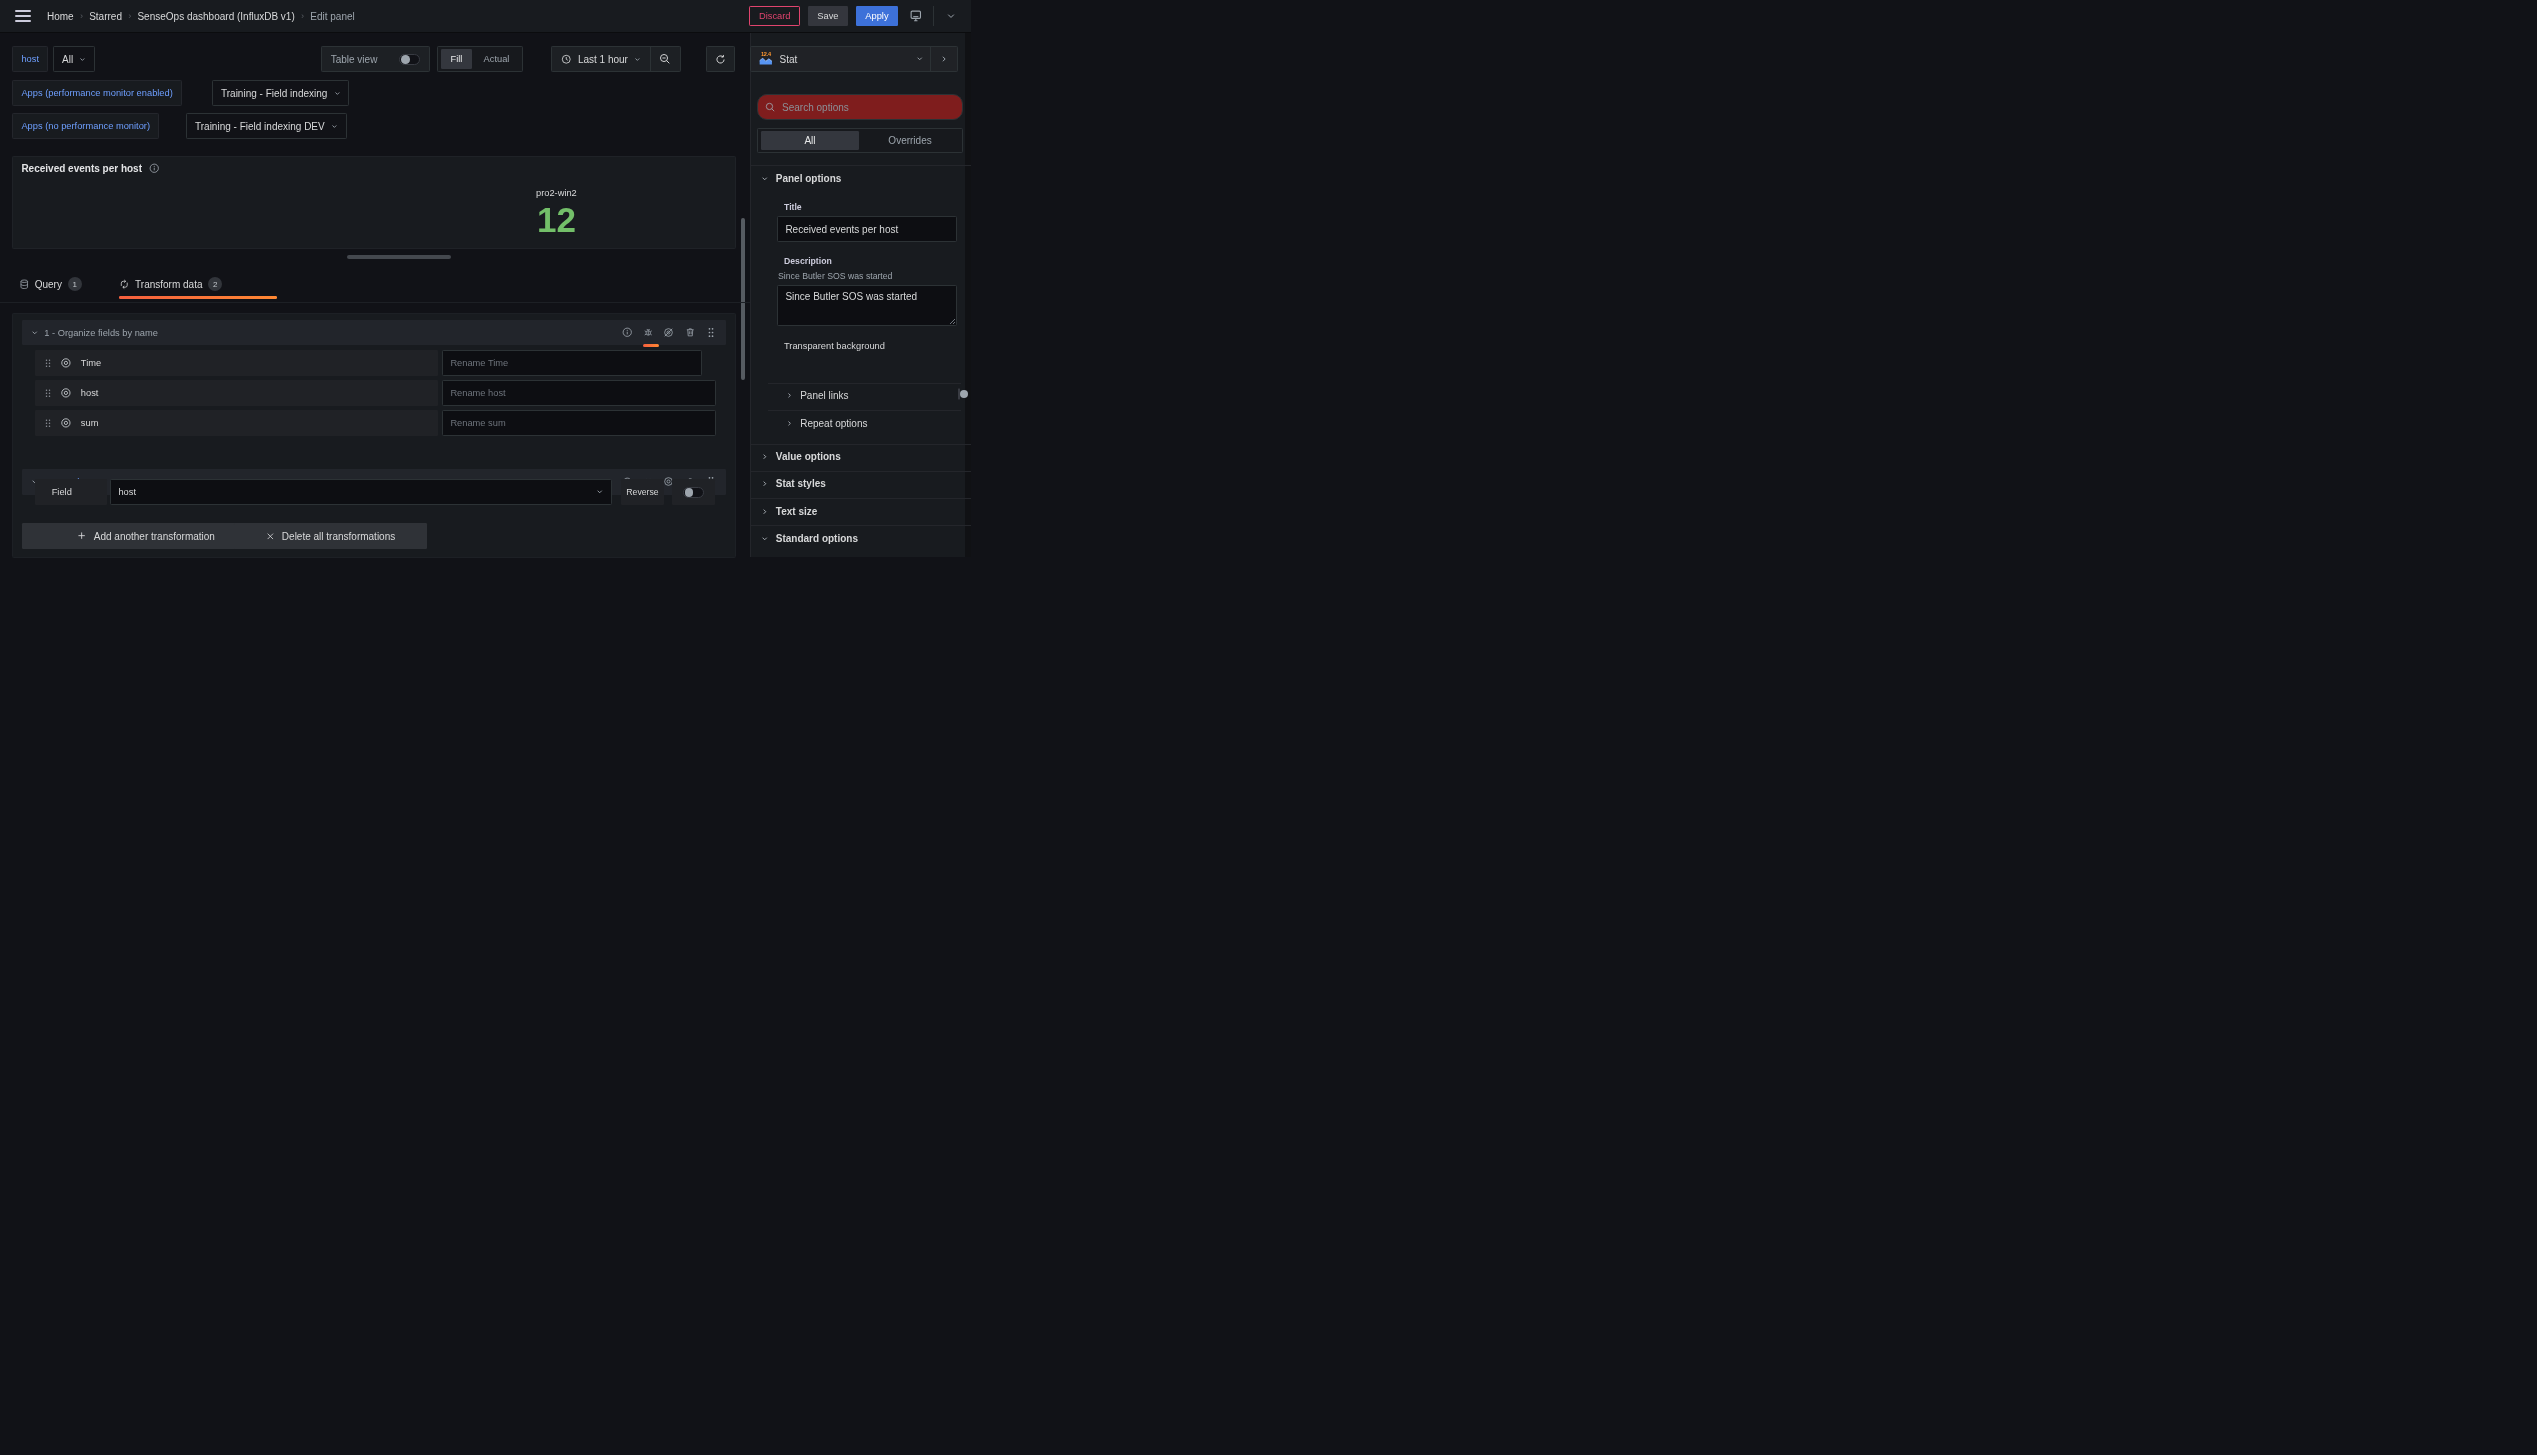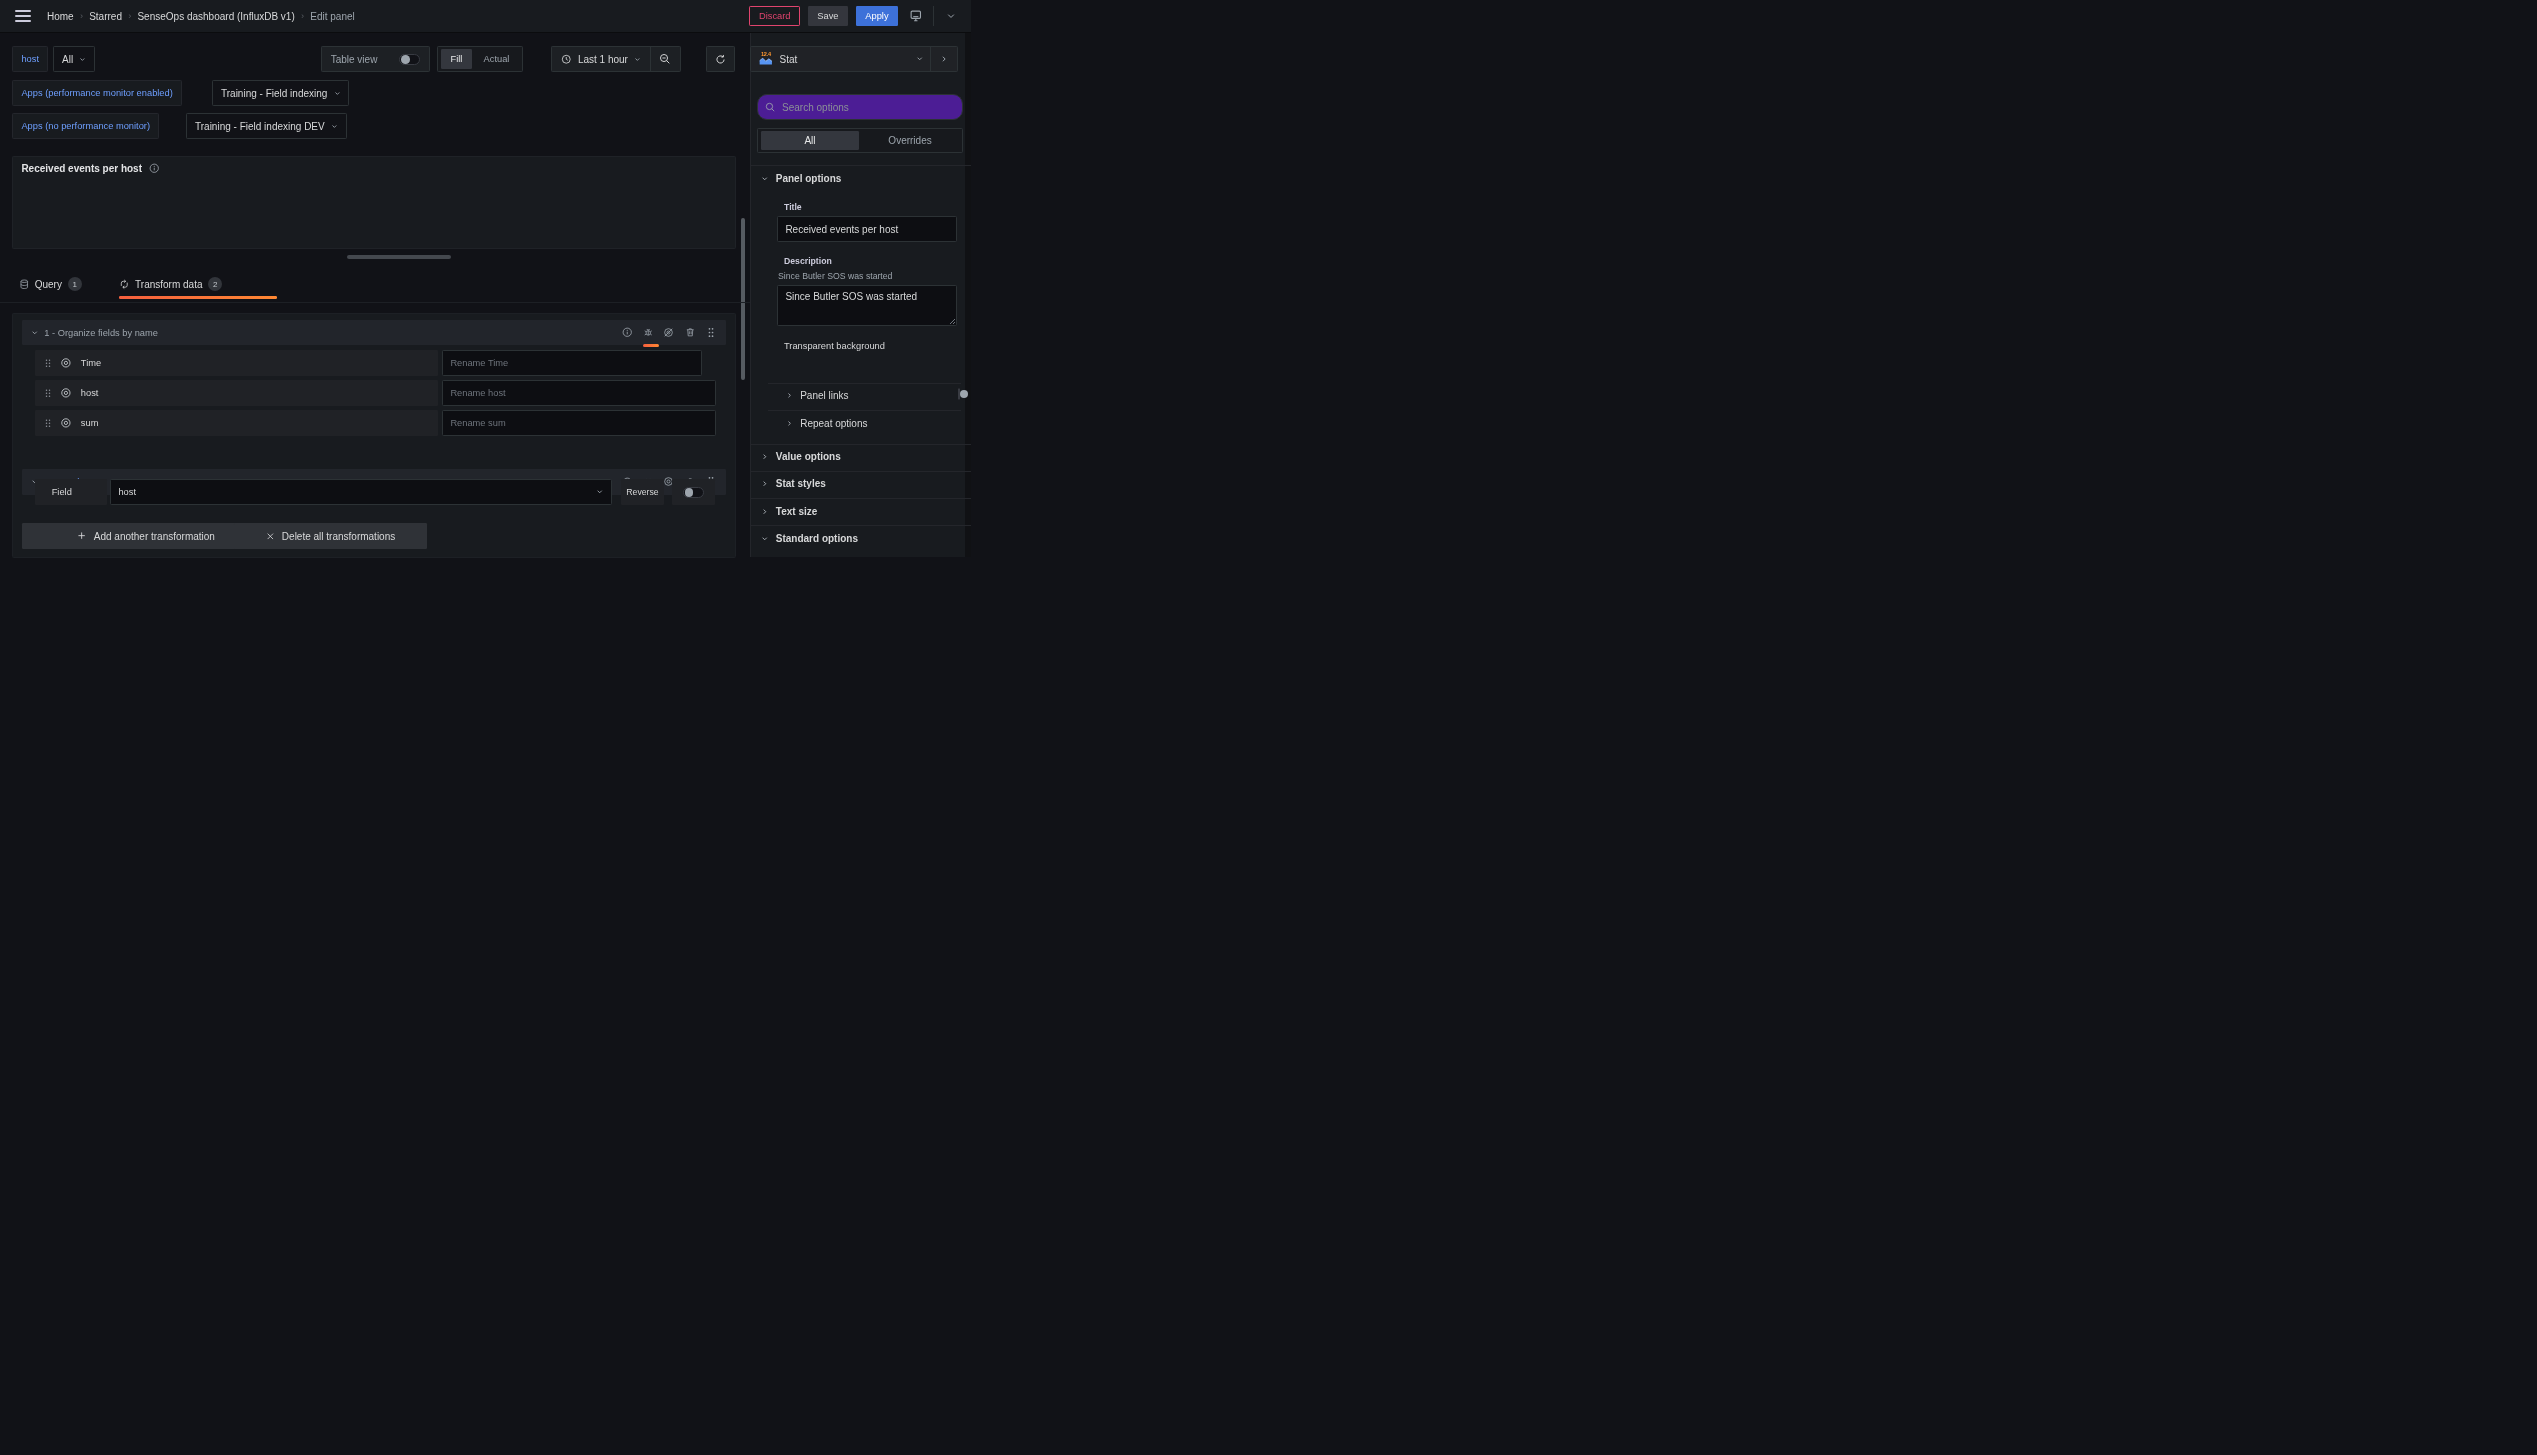--- a/index.html
+++ b/index.html
@@ -69,21 +69,21 @@
   .btn-sec { background:#2f3237; color:#d8d9da; height:26px; border-radius:1.2px; display:flex; align-items:center;
              justify-content:center; gap:7.4px; font-size:10px; cursor:pointer; }
 
   
   .opt-pane { left:750px; top:33px; width:221px; height:524px; background:#181b1f; border-left:0.6px solid #24262b; }
   .edge-track { left:965px; top:33px; width:6.2px; height:524px; background:#101114; }
   .viz-picker { left:750px; top:46px; width:208px; height:26px; background:#202226; border:0.6px solid #2c3235;
                 border-radius:1.2px; display:flex; align-items:center; }
   .viz-icon { width:15px; height:15px; margin:0 6.2px 0 7.4px; display:flex; flex-direction:column; align-items:center; }
   .viz-icon .num { font-size:5.6px; font-weight:700; color:#ff9830; line-height:5.6px; letter-spacing:-0.3px; }
-  .search-box { display:flex; align-items:center; gap:6.2px; background:#4c1d95; border:0.6px solid #2c3235;
+  .search-box { display:flex; align-items:center; gap:6.2px; background:#7f1d1d; border:0.6px solid #2c3235;
                 border-radius:10px; padding:0 7.4px; color:#9da5ad; }
   .search-box input { background:transparent; border:none; outline:none; color:#d8d9da; font-size:10px; width:100%;
                       font-family:"Liberation Sans",sans-serif; }
   .search-box input::placeholder { color:#8b9097; }
   .opt-divider { height:0.6px; background:#24262b; }
   .sec-head { display:flex; align-items:center; gap:7.4px; color:#d8d9da; font-size:10px; font-weight:700; cursor:pointer; }
   .sec-head .chev { color:#aeb4bb; }
   .sub-head { font-weight:400; }
   .form-label { font-size:8.7px; color:#ccccdc; font-weight:700; }
   .helper { font-size:8.7px; color:#9da5ad; font-weight:400; }
@@ -213,20 +213,24 @@
   <div style="display:flex; align-items:center; gap:7.4px; padding:6.2px 0 0 8px;">
     <span style="font-size:10px; font-weight:700; color:#e3e4e6;">Received events per host</span>
     <span style="color:#9da5ad;">
       <svg width="10.5" height="10.5" viewBox="0 0 16 16" fill="none" stroke="currentColor" stroke-width="1.3">
           <circle cx="8" cy="8" r="6.3"></circle>
           <path d="M8 7.2v4"></path>
           <circle cx="8" cy="4.9" r="0.9" fill="currentColor" stroke="none"></circle>
         </svg>
     </span>
   </div>
+  <div class="stat-half" style="left:362px; width:362px;">
+    <div class="stat-label">pro2-win2</div>
+    <div class="stat-value">12</div>
+  </div>
 </div>
 
 <div class="abs" style="left:347px; top:255px; width:104px; height:4.3px; border-radius:2.5px; background:#44484e;"></div>
 <div class="abs scroll-thumb" style="left:741px; top:218px; height:162px;"></div>
 
 
 <div class="abs tab" style="left:18.6px; top:275px; height:18.6px;">
   <span style="color:#9da5ad;">
     <svg width="10.5" height="10.5" viewBox="0 0 16 16" fill="none" stroke="currentColor" stroke-width="1.2">
       <ellipse cx="8" cy="3.4" rx="5" ry="1.9"></ellipse>

